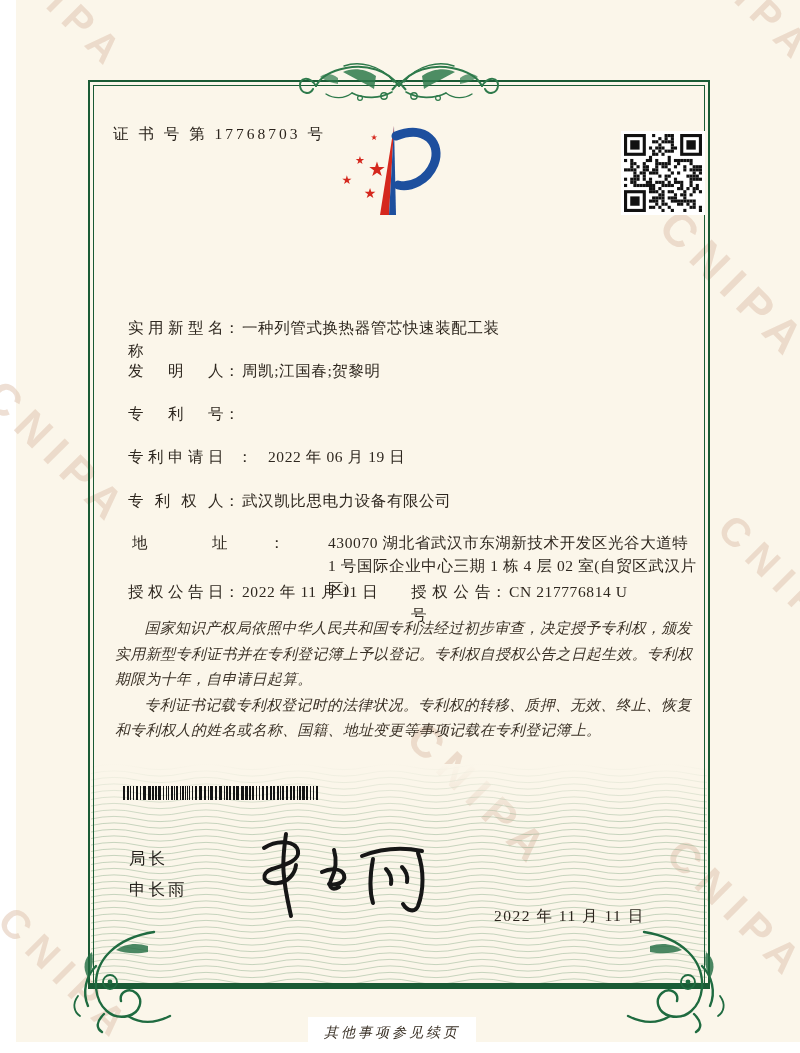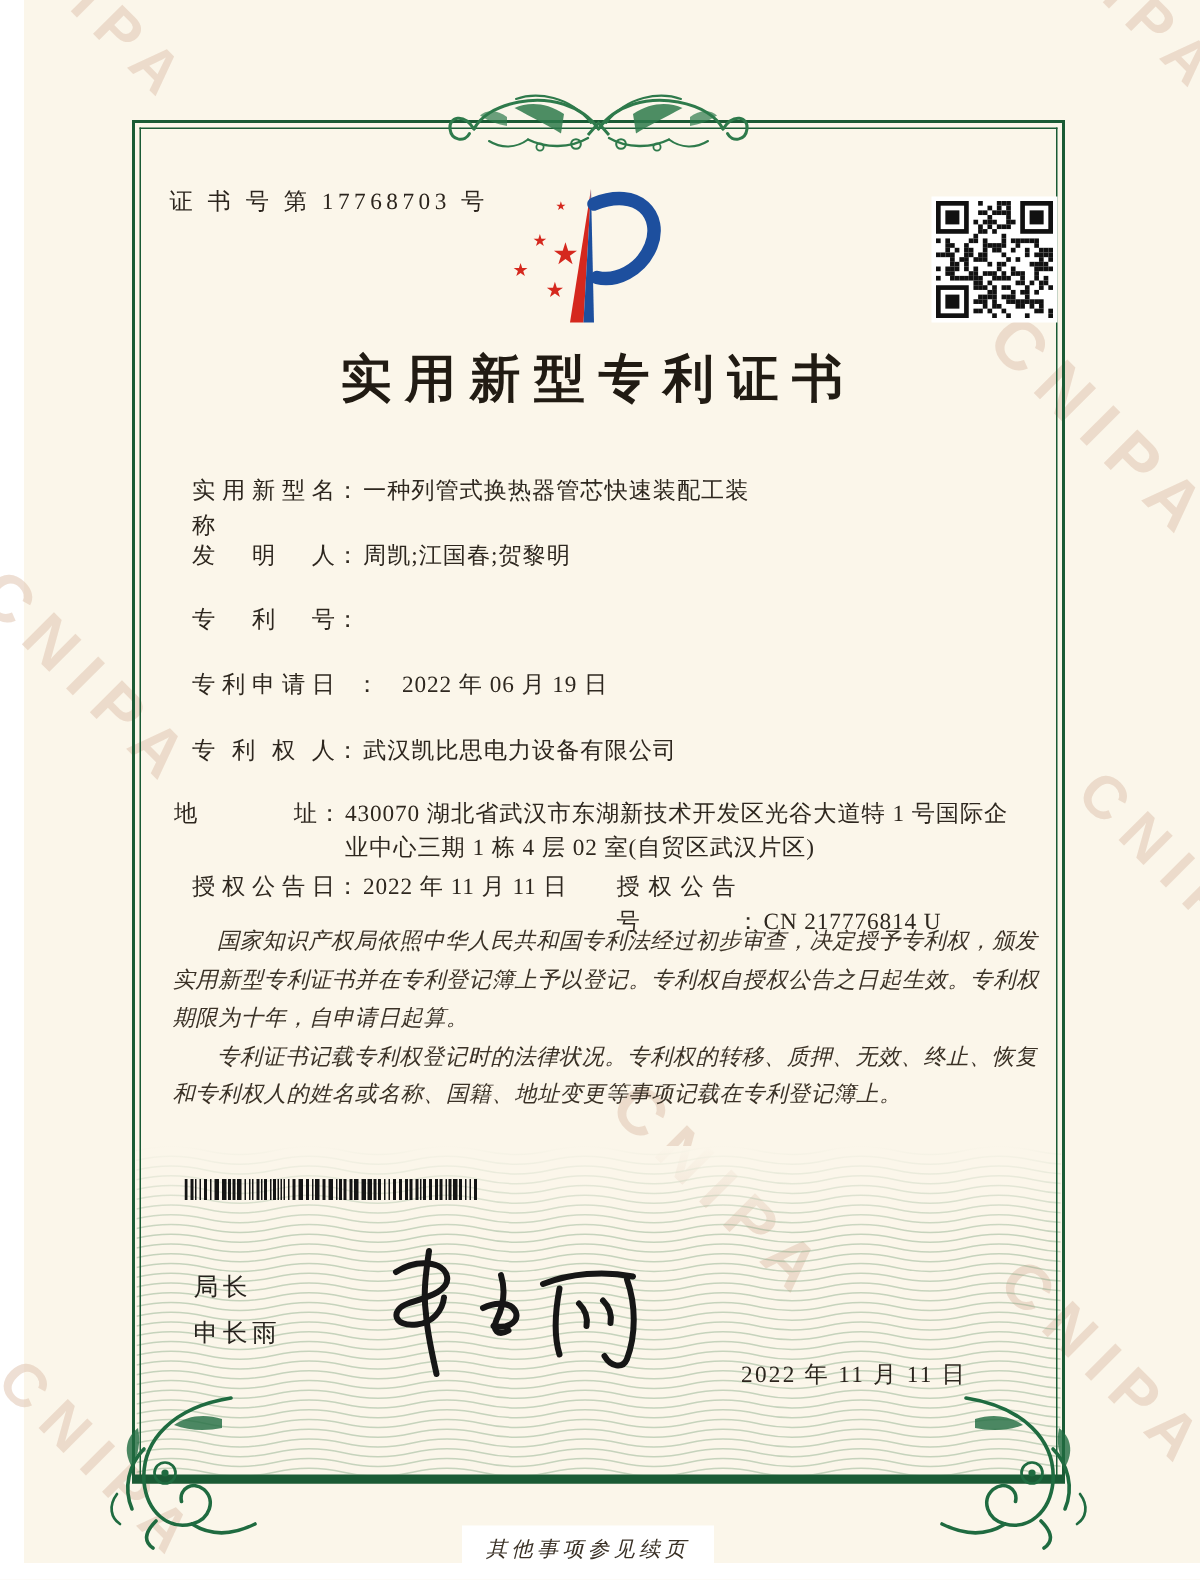--- a/index.html
+++ b/index.html
@@ -30,21 +30,21 @@
   .logo{position:absolute;left:326px;top:118px;width:146px;height:104px;}
   .qr{position:absolute;left:621px;top:131px;width:78px;height:78px;background:#ffffff;padding:3px;}
 
   .title{position:absolute;left:88px;top:230px;width:622px;text-align:center;
          font-size:34px;font-weight:700;letter-spacing:9px;color:#211b13;}
   .field-row{position:absolute;display:flex;font-size:15.5px;letter-spacing:0.6px;line-height:23px;}
   .field-label{width:96px;flex:0 0 96px;text-align:justify;text-align-last:justify;}
   .field-colon{flex:0 0 18px;}
   .field-value{flex:1 1 auto;}
   .grant-left{display:flex;width:283px;flex:0 0 283px;}
-  .grant-right{display:flex;align-items:flex-end;}
+  .grant-right{display:flex;}
   .grant-right .field-label{width:80px;flex:0 0 80px;}
 
   .body-text{position:absolute;left:115px;top:616px;width:578px;font-size:14.8px;
              line-height:25.5px;color:#3a3126;font-style:italic;letter-spacing:0.4px;}
   .body-text p{margin:0;text-indent:2em;}
 
   .barcode{position:absolute;left:123px;top:786px;width:198px;height:14px;}
 
   .signer{position:absolute;left:129px;top:843px;font-family:"Liberation Sans",sans-serif;
           font-size:16.5px;letter-spacing:3px;line-height:31px;color:#26221d;}
@@ -383,21 +383,20 @@
       <rect x="1" y="1" width="5" height="5" fill="#fff"></rect>
       <rect x="2" y="2" width="3" height="3" fill="#111"></rect>
       <rect x="18" y="0" width="7" height="7" fill="#111"></rect>
       <rect x="19" y="1" width="5" height="5" fill="#fff"></rect>
       <rect x="20" y="2" width="3" height="3" fill="#111"></rect>
       <rect x="0" y="18" width="7" height="7" fill="#111"></rect>
       <rect x="1" y="19" width="5" height="5" fill="#fff"></rect>
       <rect x="2" y="20" width="3" height="3" fill="#111"></rect>
     </svg>
 
-  <div class="title">实用新型专利证书</div>
 
   <div class="field-row" style="left:128px;top:316px;width:560px;justify-content:center;">
     <span class="field-label">实用新型名称</span>
       <span class="field-colon">：</span>
       <span class="field-value">一种列管式换热器管芯快速装配工装</span>
   </div>
   <div class="field-row" style="left:128px;top:359px;width:560px;">
     <span class="field-label">发明人</span>
       <span class="field-colon">：</span>
       <span class="field-value">周凯;江国春;贺黎明</span>
@@ -409,21 +408,21 @@
   <div class="field-row" style="left:128px;top:445px;width:560px;gap:13px;">
     <span class="field-label">专利申请日</span>
       <span class="field-colon">：</span>
       <span class="field-value">2022 年 06 月 19 日</span>
   </div>
   <div class="field-row" style="left:128px;top:489px;width:560px;">
     <span class="field-label">专利权人</span>
       <span class="field-colon">：</span>
       <span class="field-value">武汉凯比思电力设备有限公司</span>
   </div>
-  <div class="field-row" style="left:116px;top:531px;width:566px;">
+  <div class="field-row" style="left:132px;top:531px;width:566px;gap:41px;">
     <span class="field-label">地址</span>
       <span class="field-colon">：</span>
       <span class="field-value">430070 湖北省武汉市东湖新技术开发区光谷大道特 1 号国际企业中心三期 1 栋 4 层 02 室(自贸区武汉片区)</span>
   </div>
   <div class="field-row" style="left:128px;top:580px;width:566px;">
     <span class="grant-left">
       <span class="field-label">授权公告日</span>
         <span class="field-colon">：</span>
         <span>2022 年 11 月 11 日</span>
     </span>

